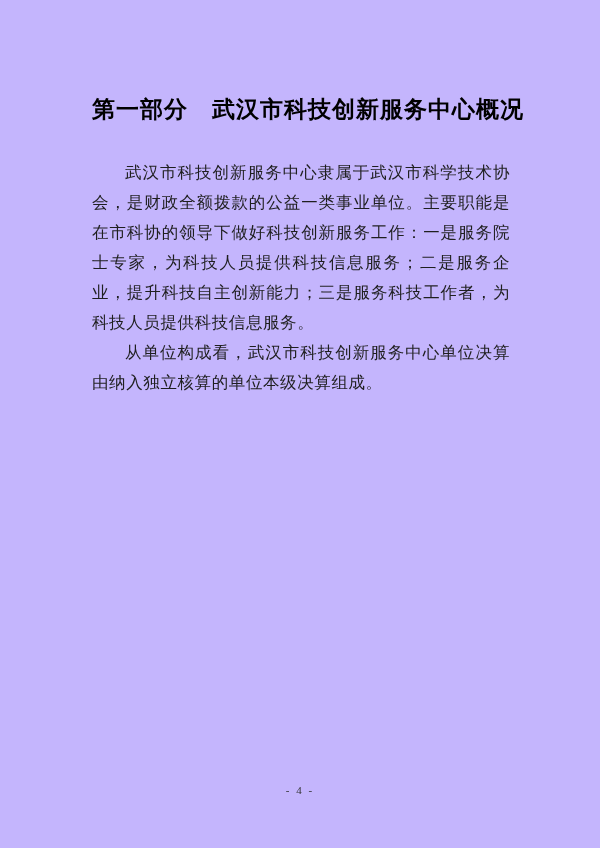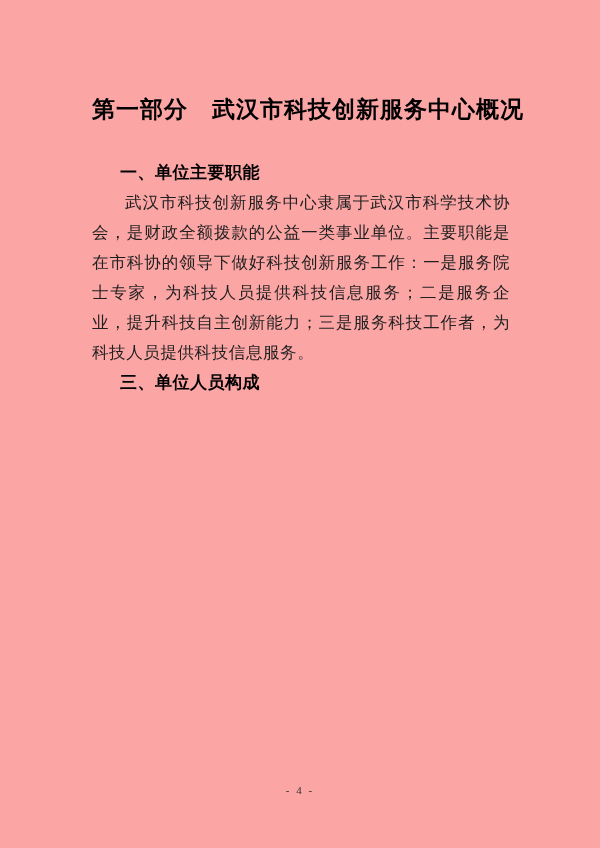--- a/index.html
+++ b/index.html
@@ -4,21 +4,21 @@
 <style>
   html, body {
     margin: 0;
     padding: 0;
     background: #ffffff;
   }
   .page {
     position: relative;
     width: 600px;
     height: 848px;
-    background: #fca5a5;
+    background: #c4b5fd;
     box-sizing: border-box;
     padding: 95px 90px 0 92px;
     overflow: hidden;
     font-family: "Liberation Serif", "DejaVu Serif", serif;
     color: #1f1f1f;
   }
   .doc-title {
     margin: 0 0 34px 0;
     font-size: 23px;
     font-weight: bold;
@@ -65,26 +65,25 @@
   }
 </style>
 </head>
 <body>
 
 <div class="page">
 
   <h1 class="doc-title">第一部分　武汉市科技创新服务中心概况</h1>
 
   <div class="section">
-    <h2 class="section-heading">一、单位主要职能</h2>
     <p class="body-para">武汉市科技创新服务中心隶属于武汉市科学技术协会，是财政全额拨款的公益一类事业单位。主要职能是在市科协的领导下做好科技创新服务工作：一是服务院士专家，为科技人员提供科技信息服务；二是服务企业，提升科技自主创新能力；三是服务科技工作者，为科技人员提供科技信息服务。</p>
   </div>
 
   <div class="section">
+    <p class="body-para">从单位构成看，武汉市科技创新服务中心单位决算由纳入独立核算的单位本级决算组成。</p>
   </div>
 
   <div class="section">
-    <h2 class="section-heading">三、单位人员构成</h2>
   </div>
 
   <div class="page-number">- 4 -</div>
 
 </div>
 
 </body></html>

